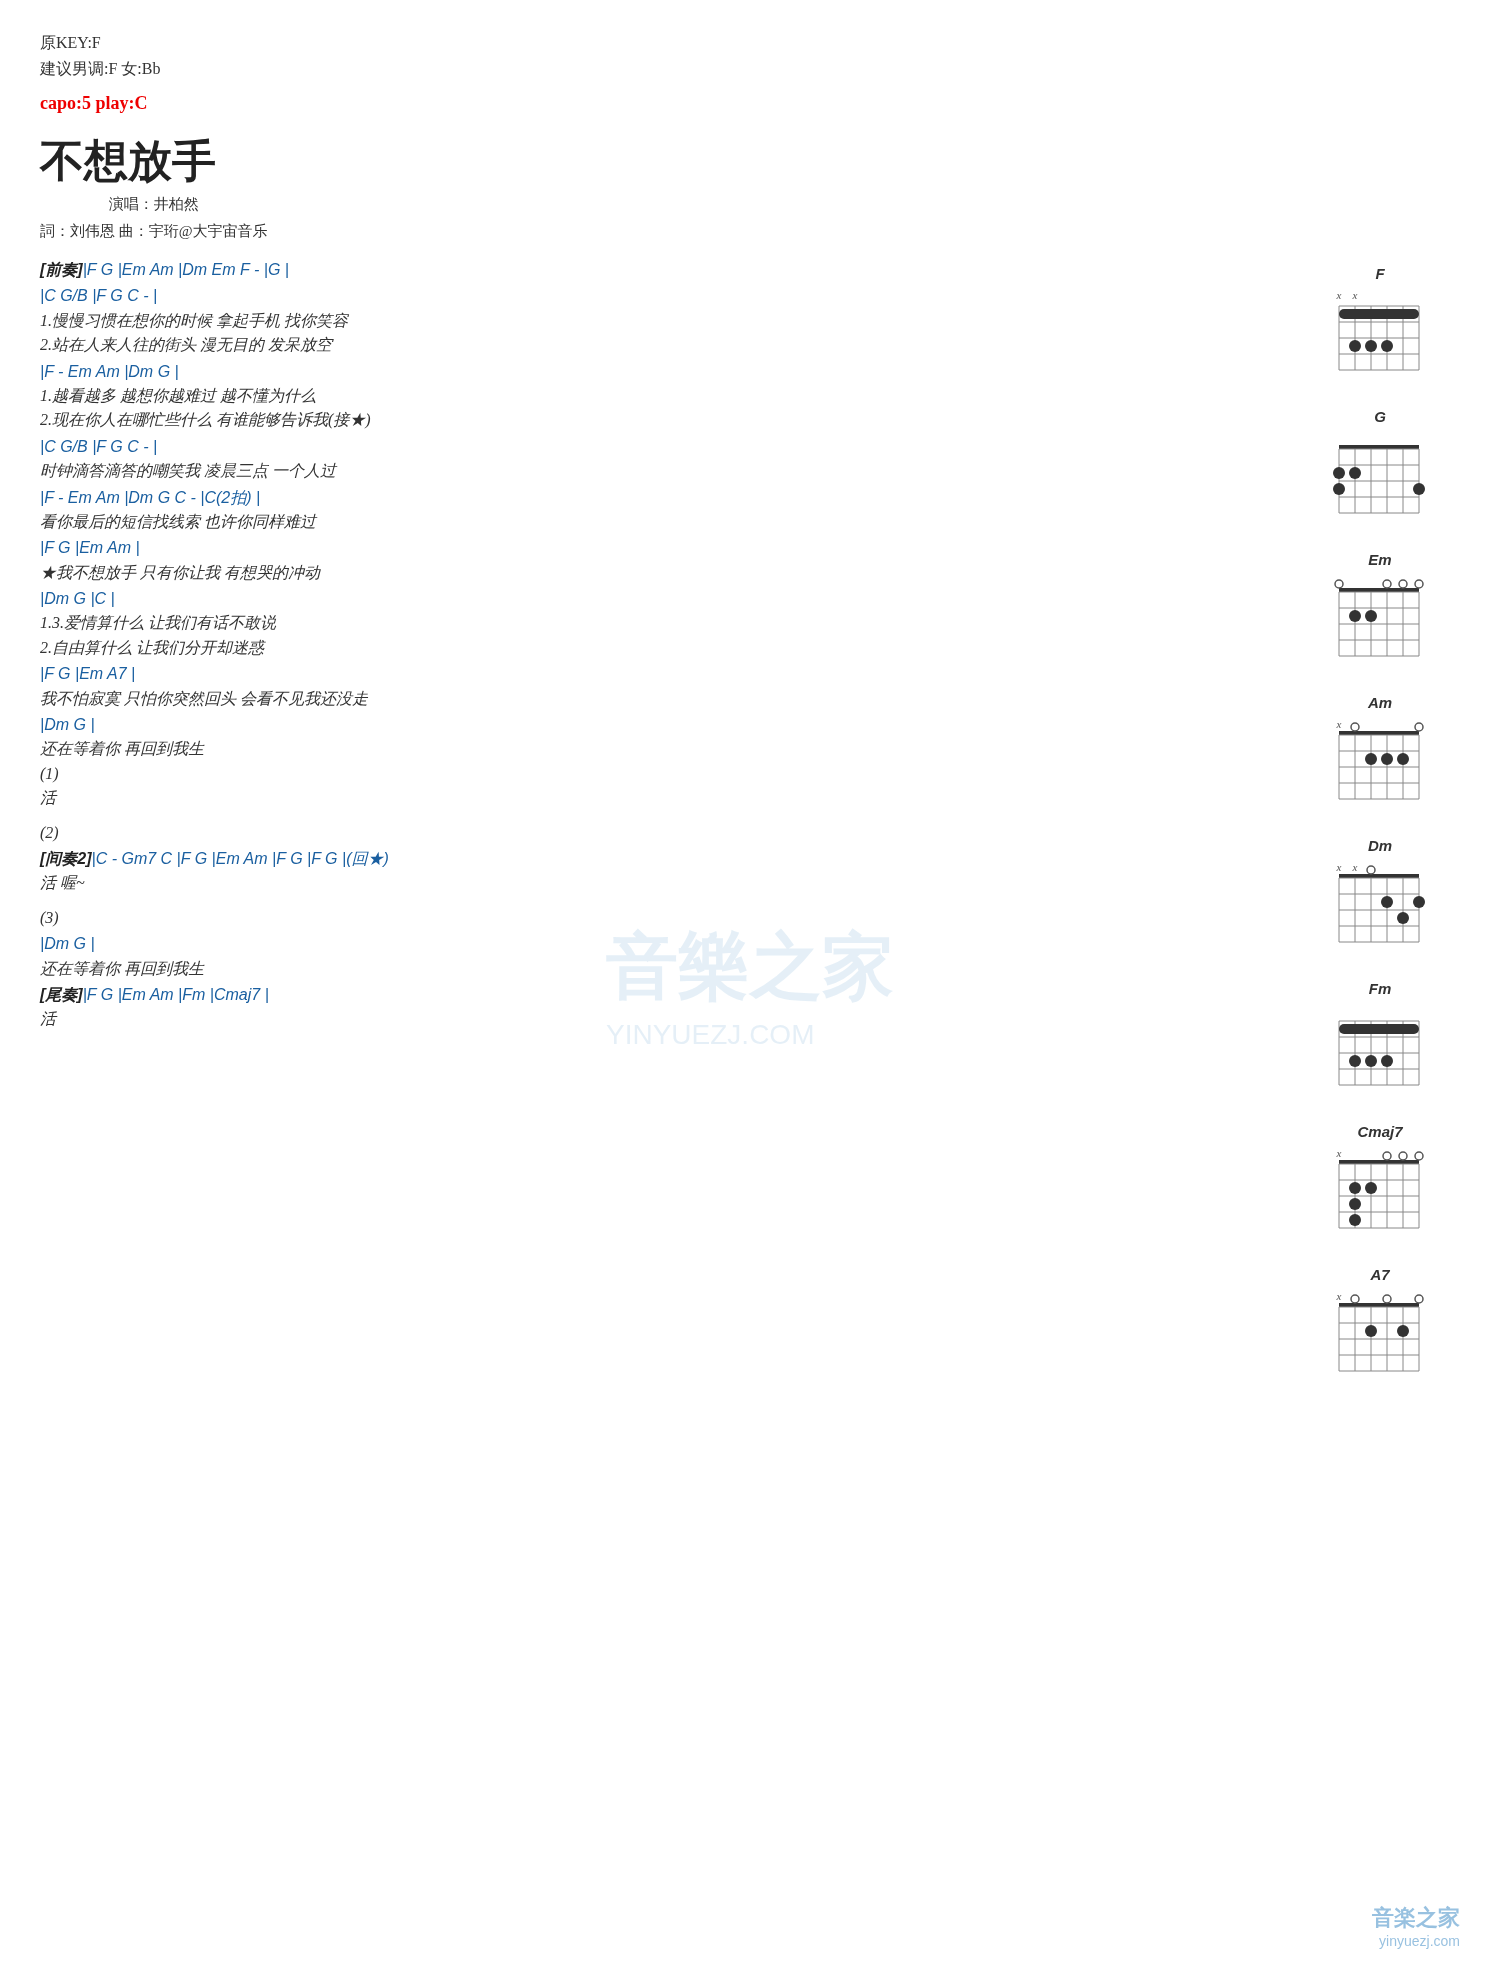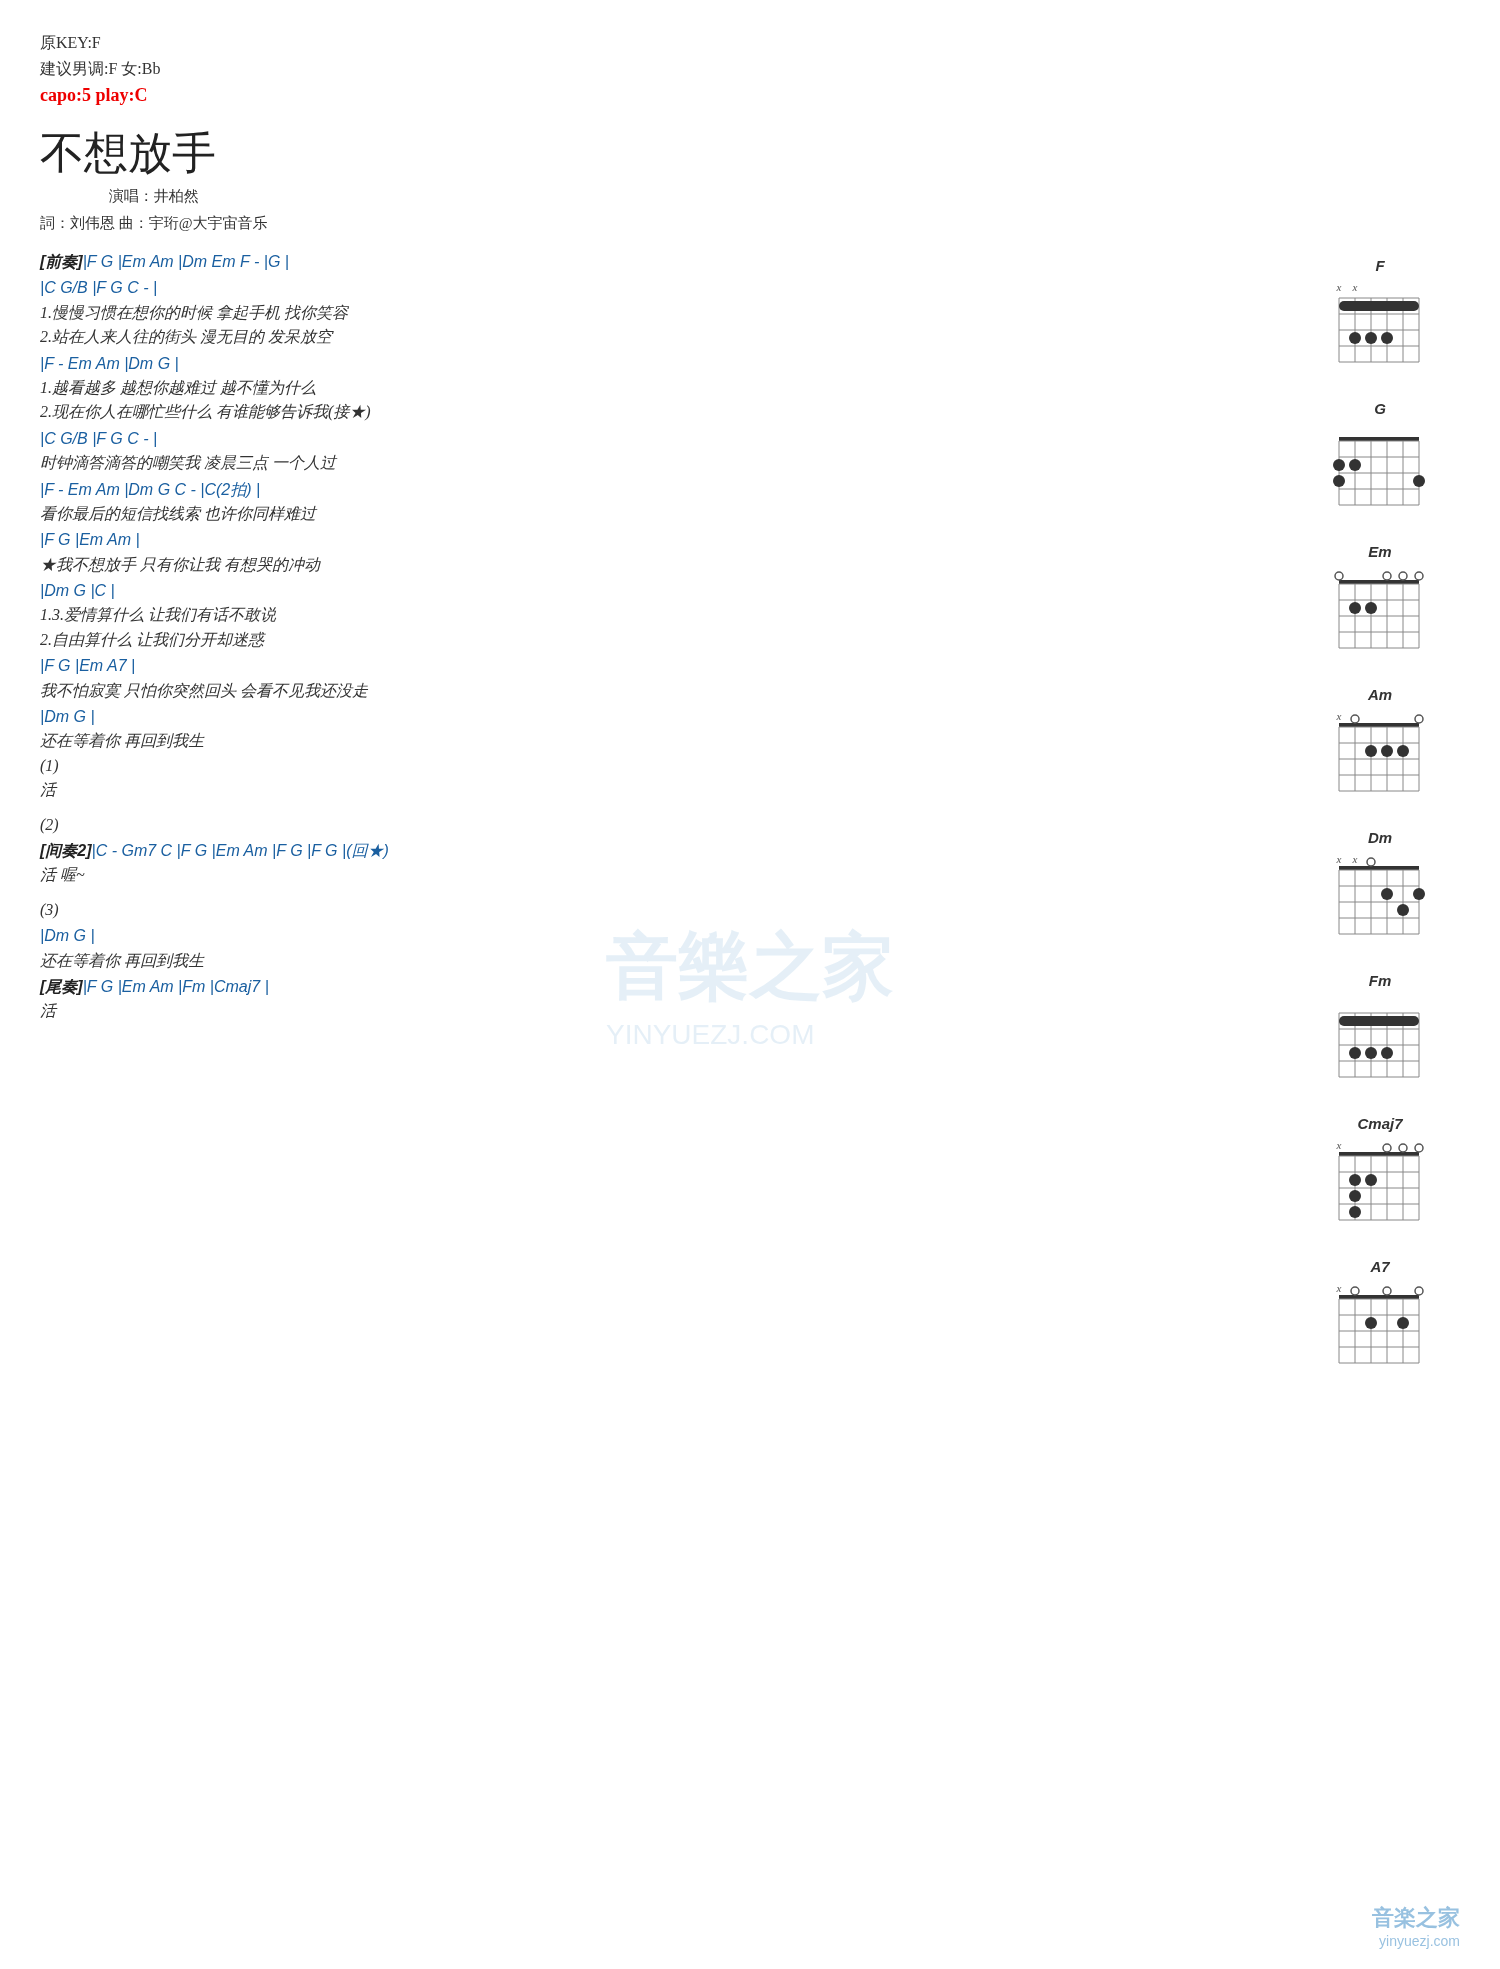--- a/index.html
+++ b/index.html
@@ -29,34 +29,35 @@
       font-size: 16px;
       color: #333;
       line-height: 1.6;
     }
     .header-center {
       text-align: center;
       flex: 1;
     }
     .song-title {
       font-size: 44px;
-      font-weight: normal;
+      font-weight: bold;
       color: #222;
     }
     .header-right {
       font-size: 15px;
       color: #333;
       text-align: center;
       line-height: 1.8;
     }
     .capo-line {
       color: #e00;
       font-size: 18px;
       font-weight: bold;
       margin-bottom: 14px;
+      margin-top: 8px;
     }
     .content-area {
       display: flex;
       gap: 0;
       font-style: italic;
     }
     .lyrics-area {
       flex: 1;
       font-size: 16px;
       color: #333;

